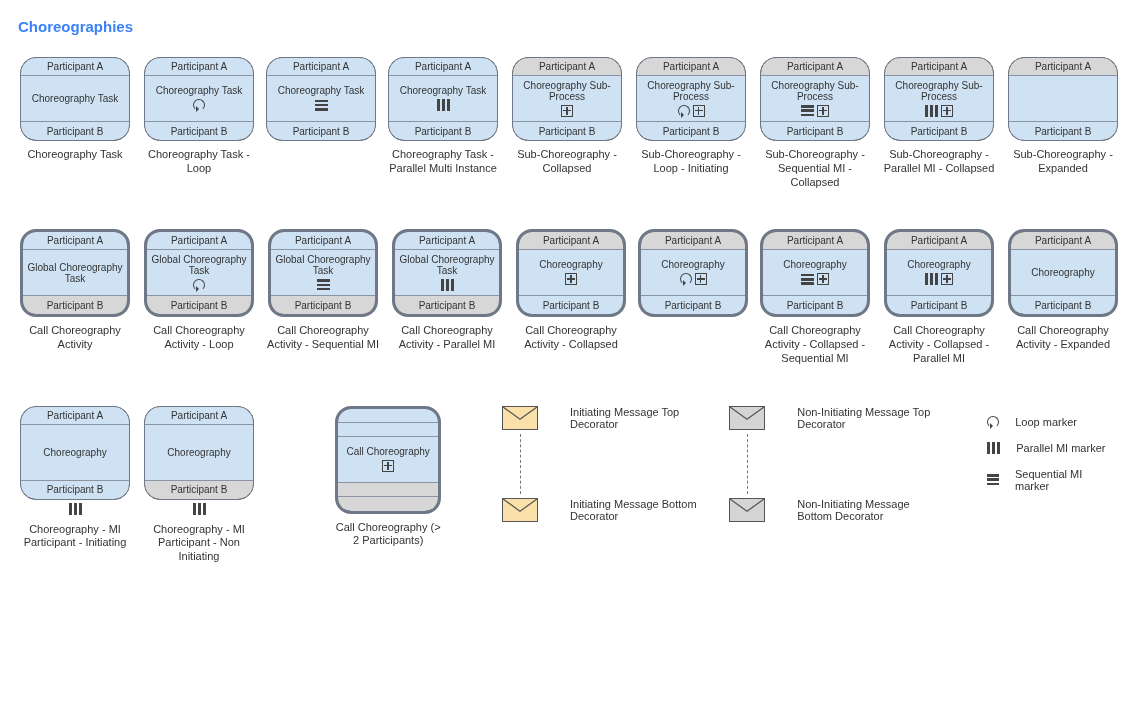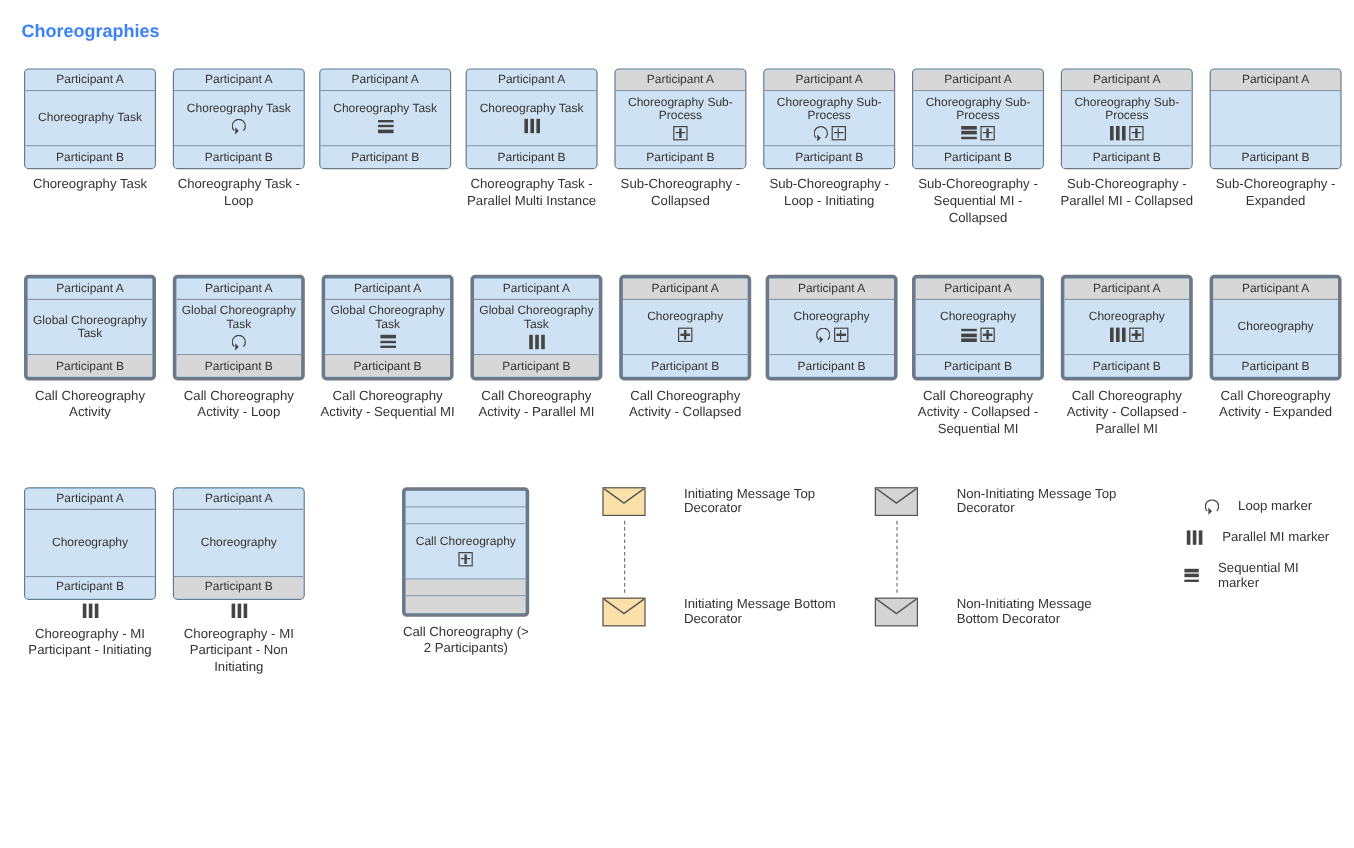--- a/index.html
+++ b/index.html
@@ -25,23 +25,23 @@
   }
   .cell {
     width: 114px;
     display: flex;
     flex-direction: column;
     align-items: center;
   }
   .shape {
     width: 110px;
     border: 1.6px solid #6f7887;
-    border-radius: 4px;
+    border-radius: 16px;
     overflow: hidden;
-    background: #7dd3fc;
+    background: #000000;
     box-sizing: border-box;
   }
   .shape.thick { border-width: 3px; }
   .band {
     box-sizing: border-box;
     width: 100%;
     text-align: center;
     display: flex;
     align-items: center;
     justify-content: center;
@@ -147,21 +147,21 @@
   .msg-row{ display:flex; align-items:center;gap:24px; }
   .dash{
     width:0; height:60px;
     border-left:1.4px dashed #777;
     margin:4px 0;
   }
   .legend{
     display:flex; flex-direction:column; gap:14px;
     margin-left:30px; margin-top:10px;
   }
-  .legend-row{ display:flex; align-items:center; gap:16px; font-size:11px; color:#333;justify-content:center;}
+  .legend-row{ display:flex; align-items:center; gap:16px; font-size:11px; color:#333;}
   
   .multi .band.h-slim{ height:14px; }
 </style>
 </head>
 <body>
 
 <h1>Choreographies</h1>
 
 <div class="row">
 

